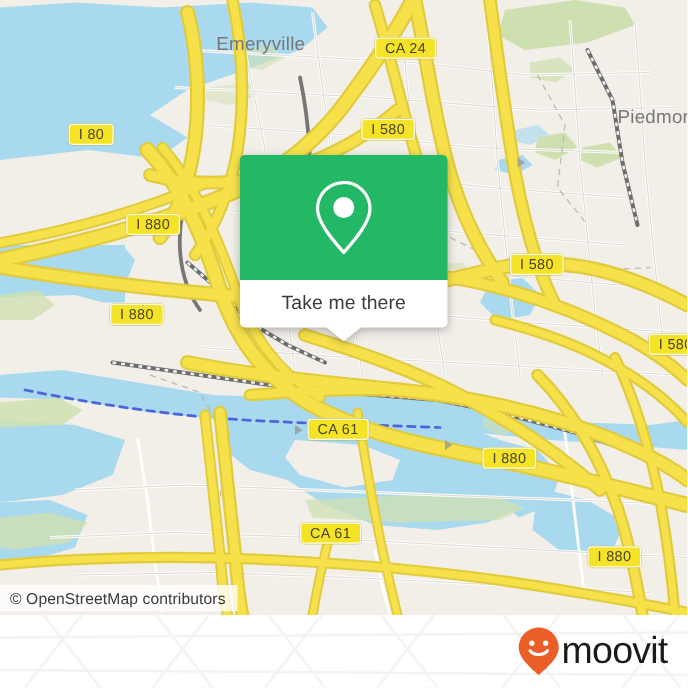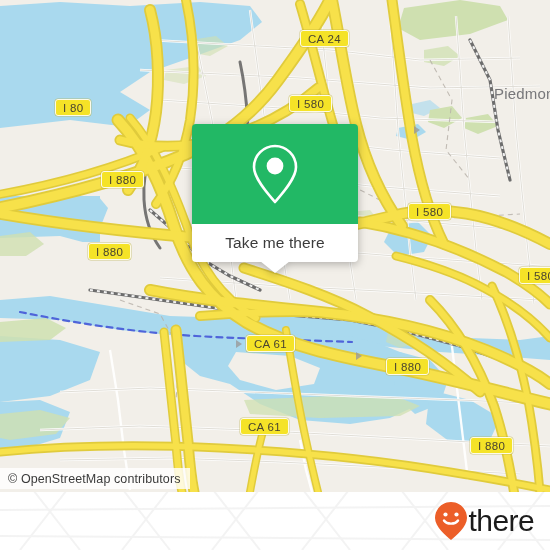--- a/index.html
+++ b/index.html
@@ -355,20 +355,21 @@
         </g>
 
         <g fill="#9a9a9a" opacity="0.8">
           <path d="M414,126 l6,4 -6,4 z"></path>
           <path d="M236,340 l6,4 -6,4 z"></path>
           <path d="M356,352 l6,4 -6,4 z"></path>
         </g>
       </g>
     </svg>
 
+    <div class="maplabel city-label" style="left:173px; top:27px;">Emeryville</div>
     <div class="maplabel city-label" style="left:494px; top:85px;">Piedmont</div>
 
     <div class="shield" style="left:55px;  top:99px;">I 80</div>
     <div class="shield" style="left:300px; top:30px;">CA 24</div>
     <div class="shield" style="left:289px; top:95px;">I 580</div>
     <div class="shield" style="left:101px; top:171px;">I 880</div>
     <div class="shield" style="left:88px;  top:243px;">I 880</div>
     <div class="shield" style="left:408px; top:203px;">I 580</div>
     <div class="shield" style="left:519px; top:267px;">I 580</div>
     <div class="shield" style="left:246px; top:335px;">CA 61</div>
@@ -415,17 +416,17 @@
     </svg>
 
 
     <div id="brand">
       <svg width="34" height="40" viewBox="0 0 34 40">
         <path d="M17 1 C8.2 1 1 8.2 1 17 C1 26 12 34.5 17 39 C22 34.5 33 26 33 17 C33 8.2 25.8 1 17 1 Z" fill="#ec5e28"></path>
         <circle cx="11.5" cy="13.5" r="2.1" fill="#ffffff"></circle>
         <circle cx="22.5" cy="13.5" r="2.1" fill="#ffffff"></circle>
         <path d="M10 19.5 C12.6 23.6 21.4 23.6 24 19.5" fill="none" stroke="#ffffff" stroke-width="2.4" stroke-linecap="round"></path>
       </svg>
-      <span id="brand-word">there</span>
+      <span id="brand-word">moovit</span>
     </div>
   </div>
 
 </div>
 
 </body></html>

